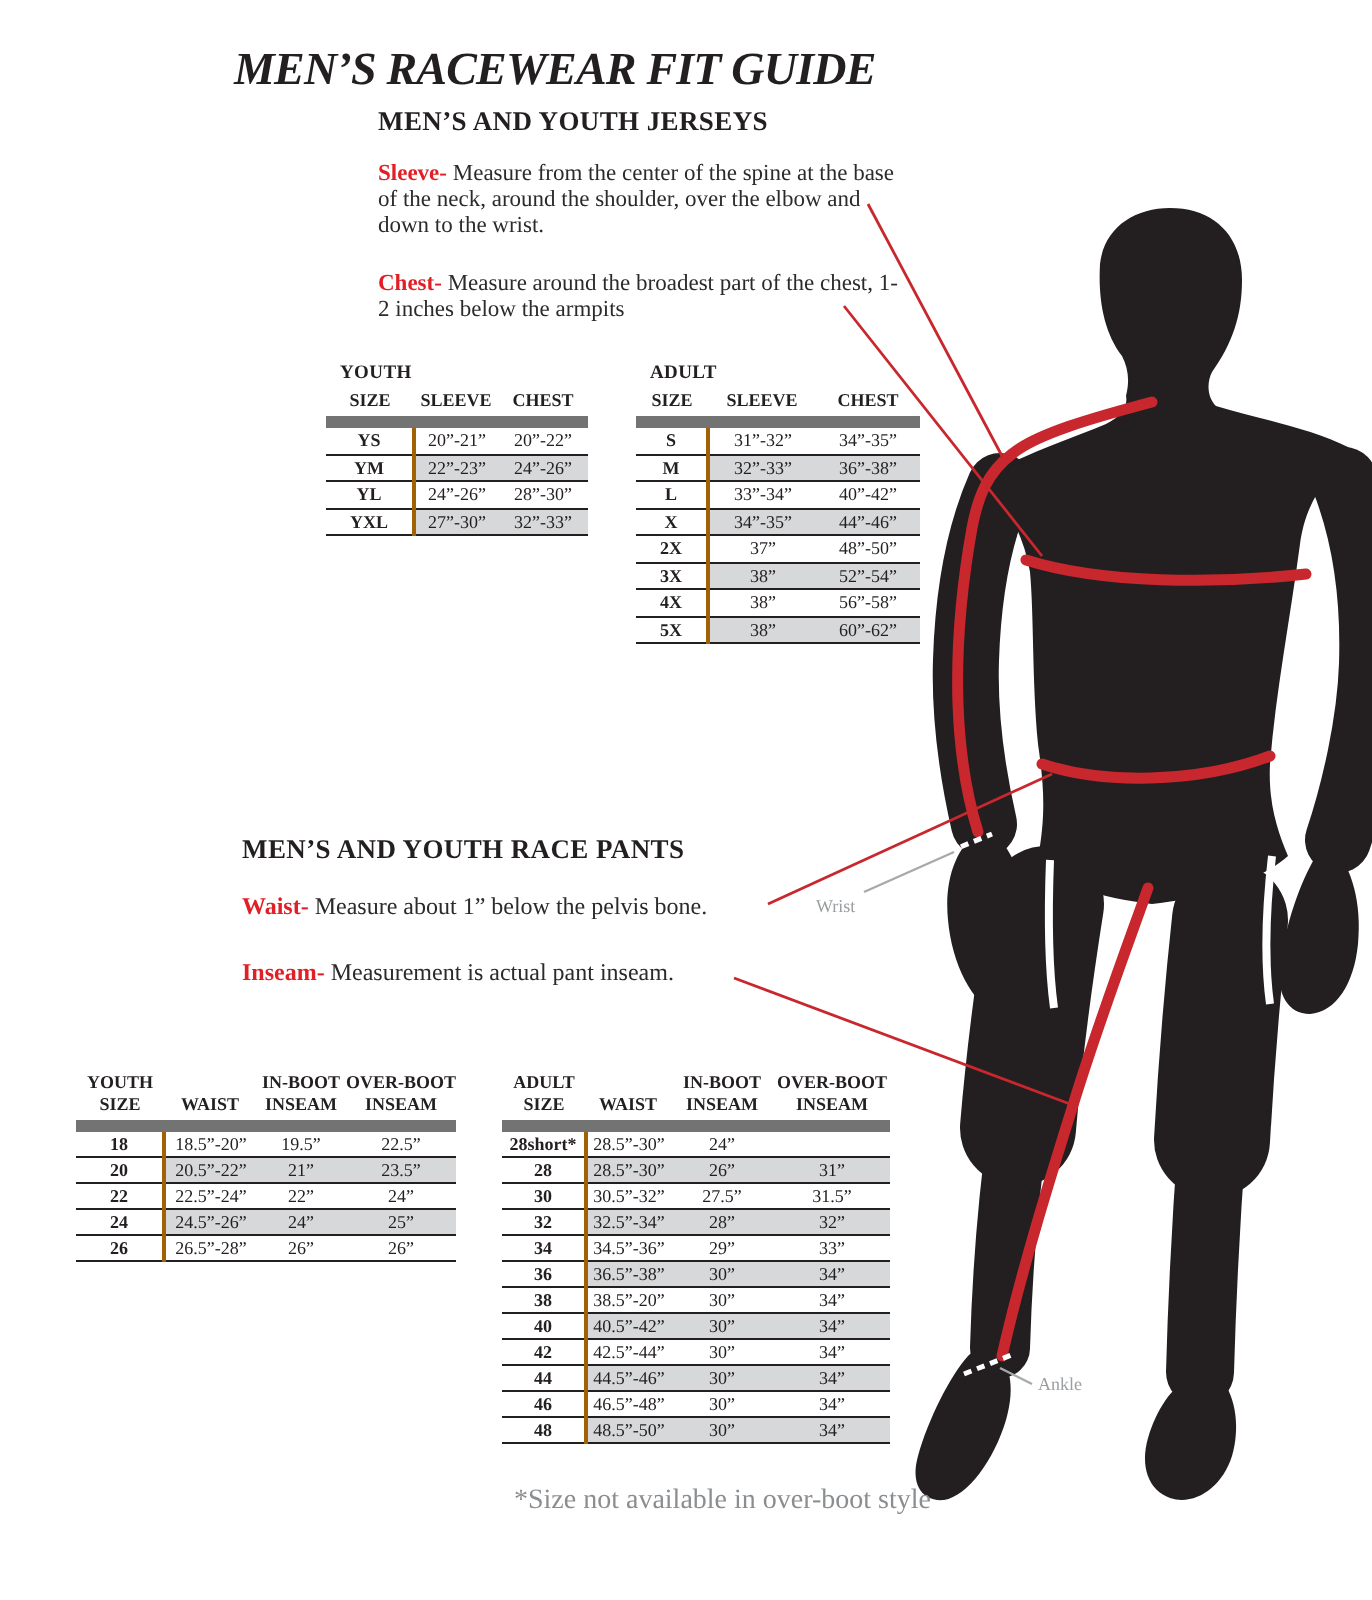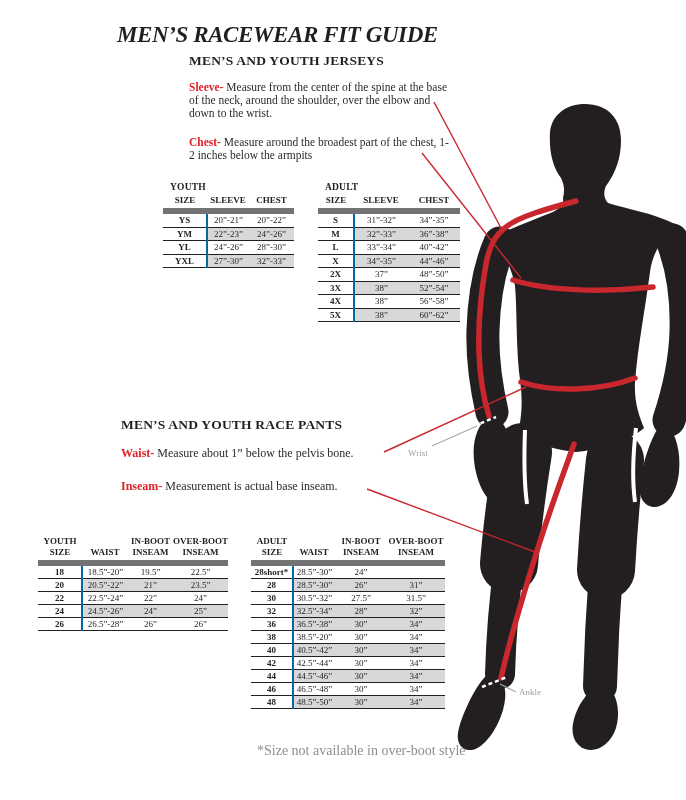--- a/index.html
+++ b/index.html
@@ -13,21 +13,21 @@
   .para .lbl{font-weight:bold;color:#e01f26;}
   .oneline{font-size:12px;white-space:nowrap;color:#2b2b2b;}
   .oneline .lbl{font-weight:bold;color:#e01f26;}
   .group-label{font-size:9.5px;font-weight:bold;margin:0 0 3px 7px;letter-spacing:0.2px;}
   table.sz{border-collapse:collapse;table-layout:fixed;}
   table.sz th,table.sz td{padding:0;text-align:center;overflow:hidden;white-space:nowrap;}
   table.sz thead th{font-weight:bold;font-size:9px;vertical-align:bottom;padding-bottom:2px;
                     border-bottom:6px solid #737373;}
   table.sz thead th div{line-height:11px;}
   table.sz tbody td{font-size:9px;border-bottom:1.5px solid #231f20;background:#ffffff;}
-  table.sz tbody td:first-child{font-weight:bold;border-right:2px solid #0369a1;background:#ffffff;}
+  table.sz tbody td:first-child{font-weight:bold;border-right:2px solid #a16207;background:#ffffff;}
   table.sz tbody tr.alt td{background:#d7d8d9;}
   table.sz tbody tr.alt td:first-child{background:#ffffff;}
   .jersey tbody td{height:12.5px;}
   .pants tbody td{height:12px;}
   #youth-jersey th:nth-child(1){width:44px}#youth-jersey th:nth-child(2){width:42px}#youth-jersey th:nth-child(3){width:45px}
   #adult-jersey th:nth-child(1){width:36px}#adult-jersey th:nth-child(2){width:54px}#adult-jersey th:nth-child(3){width:52px}
   #youth-pants th:nth-child(1){width:44px}#youth-pants th:nth-child(2){width:46px}#youth-pants th:nth-child(3){width:45px}#youth-pants th:nth-child(4){width:55px}
   #adult-pants th:nth-child(1){width:42px}#adult-pants th:nth-child(2){width:42px}#adult-pants th:nth-child(3){width:52px}#adult-pants th:nth-child(4){width:58px}
   #footnote{font-size:14px;color:#8b8e90;white-space:nowrap;}
   .fig-label{font-size:9px;color:#9b9ea0;white-space:nowrap;}
@@ -220,21 +220,21 @@
 
   <div class="abs section-heading" style="left:98px;top:417px">MEN’S AND YOUTH RACE PANTS</div>
 
   <div class="abs oneline" style="left:98px;top:446px">
     <span class="lbl">Waist-</span>
     <span>Measure about 1” below the pelvis bone.</span>
   </div>
 
   <div class="abs oneline" style="left:98px;top:479px">
     <span class="lbl">Inseam-</span>
-    <span>Measurement is actual base inseam.</span>
+    <span>Measurement is actual pant inseam.</span>
   </div>
 
   <div class="abs" style="left:15px;top:536px">
     <div id="youth-pants">
         <table class="sz pants">
           <thead>
             <tr>
               <th>
                 <div>YOUTH</div>
                 <div>SIZE</div>
@@ -328,20 +328,26 @@
               <td>30.5”-32”</td>
               <td>27.5”</td>
               <td>31.5”</td>
             </tr>
             <tr class="alt">
               <td>32</td>
               <td>32.5”-34”</td>
               <td>28”</td>
               <td>32”</td>
             </tr>
+            <tr>
+              <td>34</td>
+              <td>34.5”-36”</td>
+              <td>29”</td>
+              <td>33”</td>
+            </tr>
             <tr class="alt">
               <td>36</td>
               <td>36.5”-38”</td>
               <td>30”</td>
               <td>34”</td>
             </tr>
             <tr>
               <td>38</td>
               <td>38.5”-20”</td>
               <td>30”</td>

